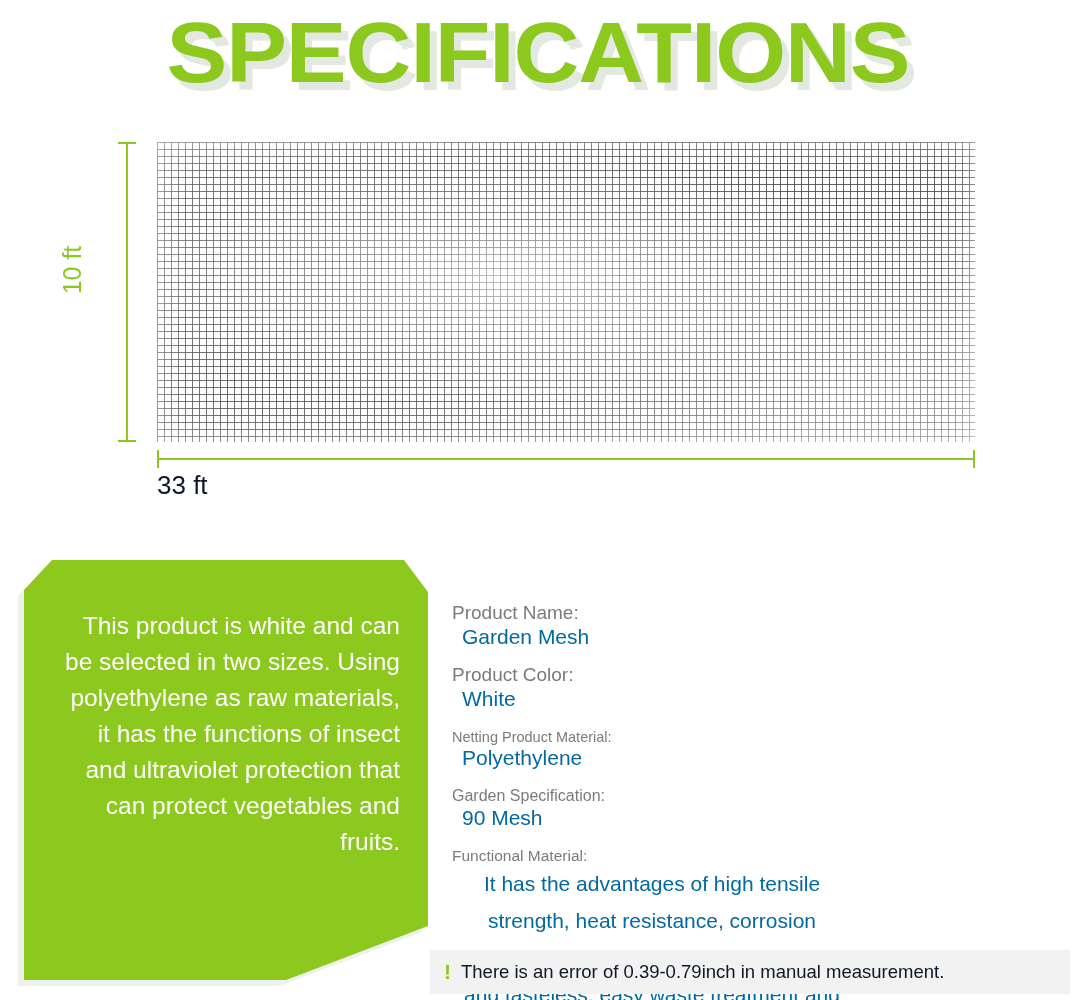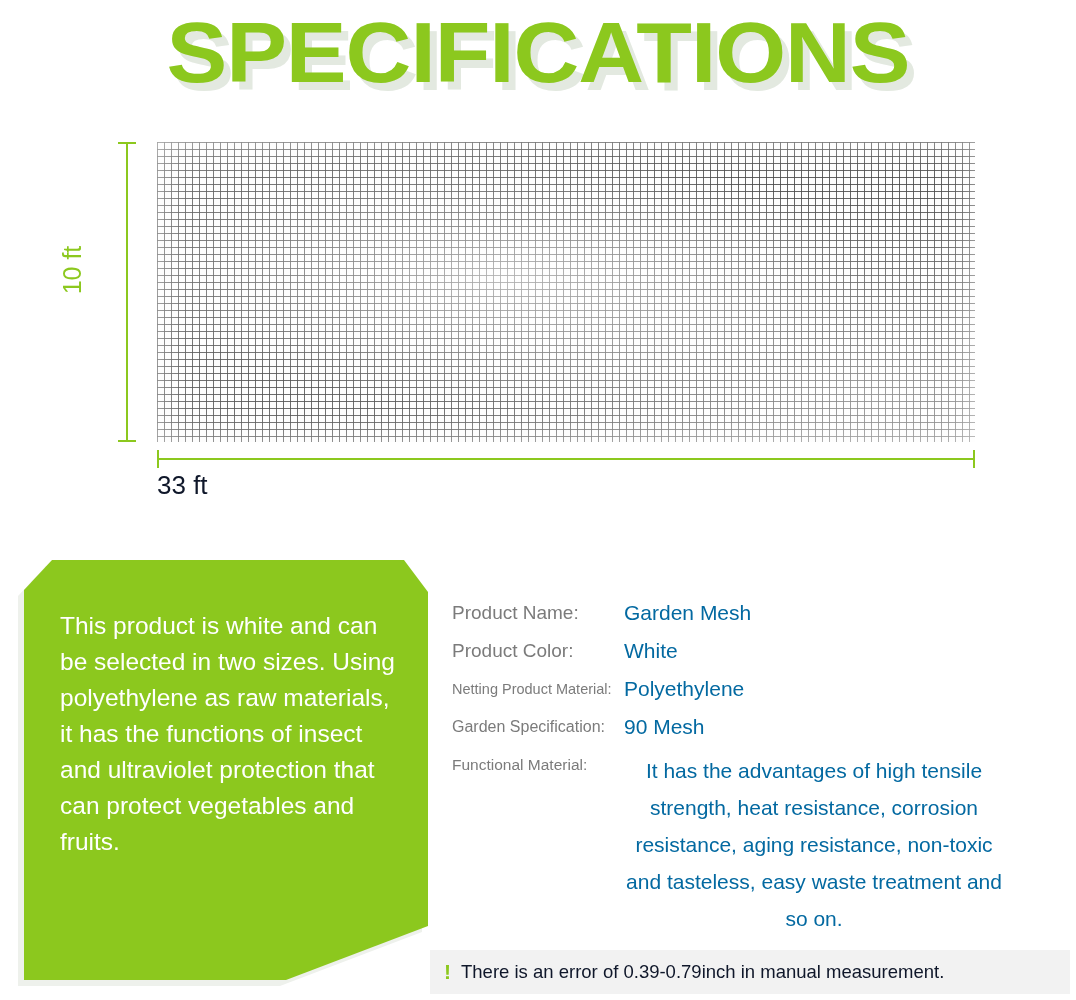--- a/index.html
+++ b/index.html
@@ -157,37 +157,38 @@
     height: 420px;
     background: #eef1ec;
     clip-path: polygon(0 30px, 28px 0, 380px 0, 404px 32px, 404px 366px, 262px 420px, 0 420px);
     z-index: 0;
   }
   .green-text {
     position: absolute;
     left: 36px;
     top: 48px;
     width: 340px;
-    text-align: left;
+    text-align: right;
     color: #ffffff;
     font-size: 24.5px;
     line-height: 36px;
   }
 
   
   .spec-list {
     position: absolute;
     left: 452px;
     top: 600px;
     width: 600px;
   }
   .spec-row {
     display: flex;
     align-items: flex-start;
     margin-bottom: 12px;
+    flex-direction: column;
   }
   .spec-label {
     color: #7b7b7b;
     text-align: left;
     white-space: nowrap;
     padding-top: 2px;
   }
   .spec-value {
     color: #0369a1;
     font-size: 21px;

